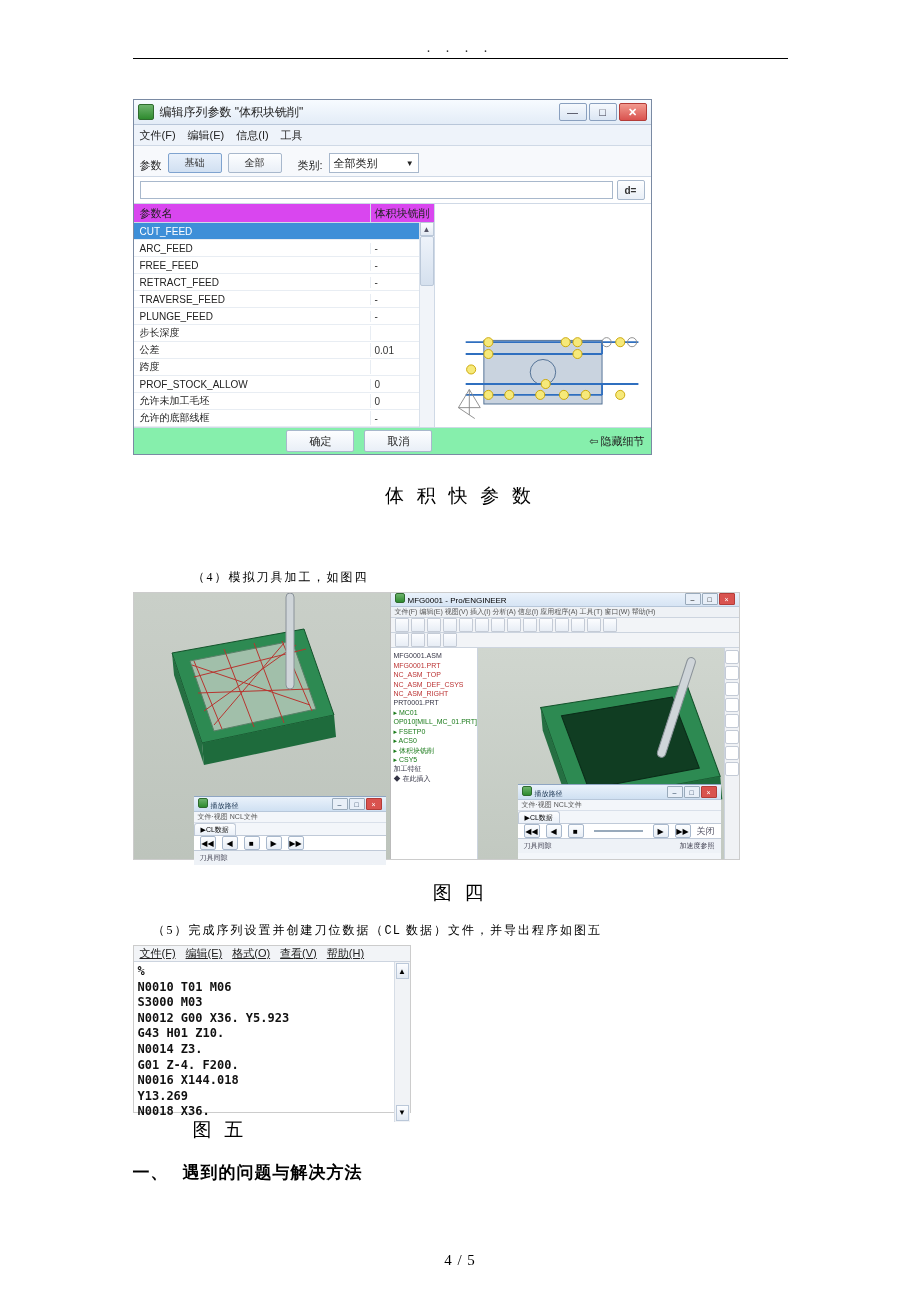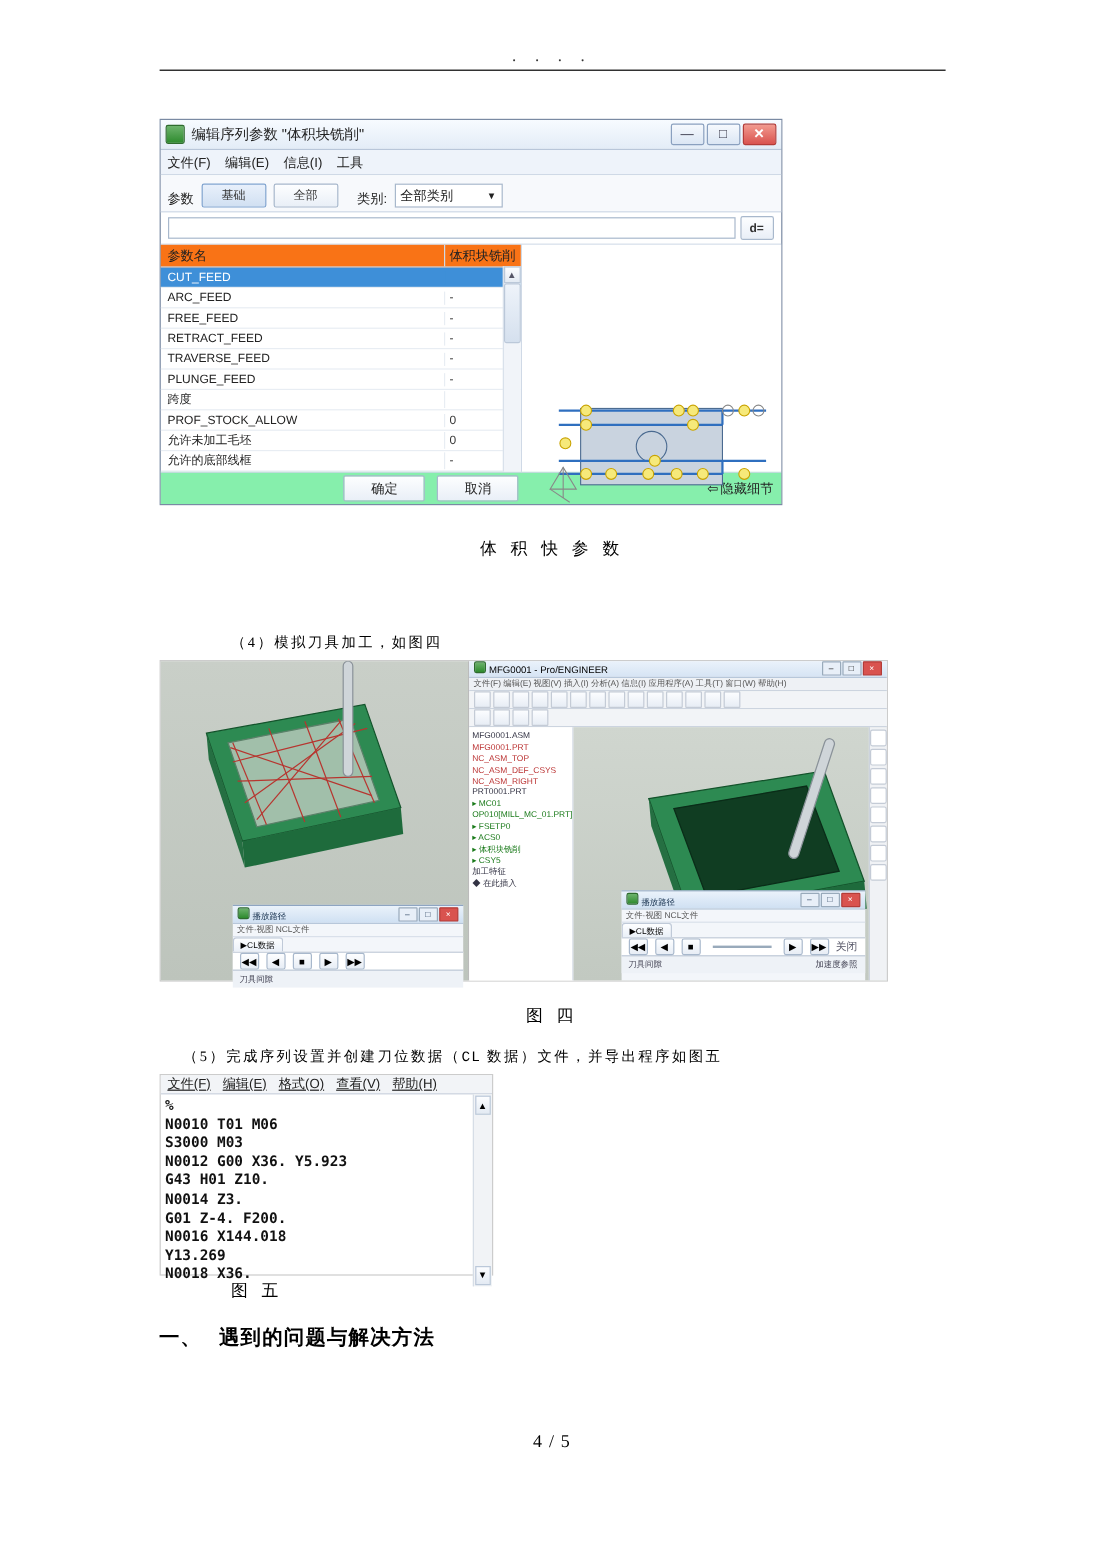--- a/index.html
+++ b/index.html
@@ -129,21 +129,21 @@
     font-size:10px;font-weight:bold;color:#333;
   }
   .dlg-body{display:flex;}
   .left-pane{
     width:300px;
     border-right:1px solid #cfd9e6;
     position:relative;
   }
   .hdr-row{
     display:flex;height:18px;
-    background:#f97316;border-bottom:1px solid #cfd9e6;
+    background:#d946ef;border-bottom:1px solid #cfd9e6;
     font-size:11px;
   }
   .hdr-row .c1{flex:1;padding:2px 6px;border-right:1px solid #cfd9e6;}
   .hdr-row .c2{width:55px;padding:2px 4px;}
   .param-row{
     display:flex;height:16px;
     border-bottom:1px solid #e8edf3;font-size:10px;
     align-items:center;
   }
   .param-row .c1{flex:1;padding:0 6px;border-right:1px solid #e8edf3;}
@@ -184,21 +184,21 @@
     background:linear-gradient(#fdfeff,#e9eff7);
     border-radius:2px;
     font-size:11px;margin-right:10px;
     display:flex;align-items:center;justify-content:center;
   }
   .hide-detail{
     font-size:11px;display:flex;align-items:center;gap:2px;
   }
 
   
-  .cap{font-size:14px;letter-spacing:4px;font-family:Liberation Serif, serif;}
+  .cap{font-size:19px;letter-spacing:4px;font-family:Liberation Serif, serif;}
   .cap.center{text-align:center;}
   .para{font-size:12px;letter-spacing:2px;margin:0;}
   .para .mono{font-family:"Courier New",monospace;letter-spacing:1px;text-align:center;}
 
   
   .fig4{
     width:605px;height:266px;display:flex;
     border:1px solid #ccc;
     font-family:Tahoma,sans-serif;font-size:8px;
     margin:6px 0 6px 0;
@@ -374,20 +374,28 @@
               <div class="c1">RETRACT_FEED</div>
               <div class="c2">-</div>
             </div>
           <div class="param-row">
               <div class="c1">TRAVERSE_FEED</div>
               <div class="c2">-</div>
             </div>
           <div class="param-row">
               <div class="c1">PLUNGE_FEED</div>
               <div class="c2">-</div>
+            </div>
+          <div class="param-row">
+              <div class="c1">步长深度</div>
+              <div class="c2"></div>
+            </div>
+          <div class="param-row">
+              <div class="c1">公差</div>
+              <div class="c2">0.01</div>
             </div>
           <div class="param-row">
               <div class="c1">跨度</div>
               <div class="c2"></div>
             </div>
           <div class="param-row">
               <div class="c1">PROF_STOCK_ALLOW</div>
               <div class="c2">0</div>
             </div>
           <div class="param-row">

